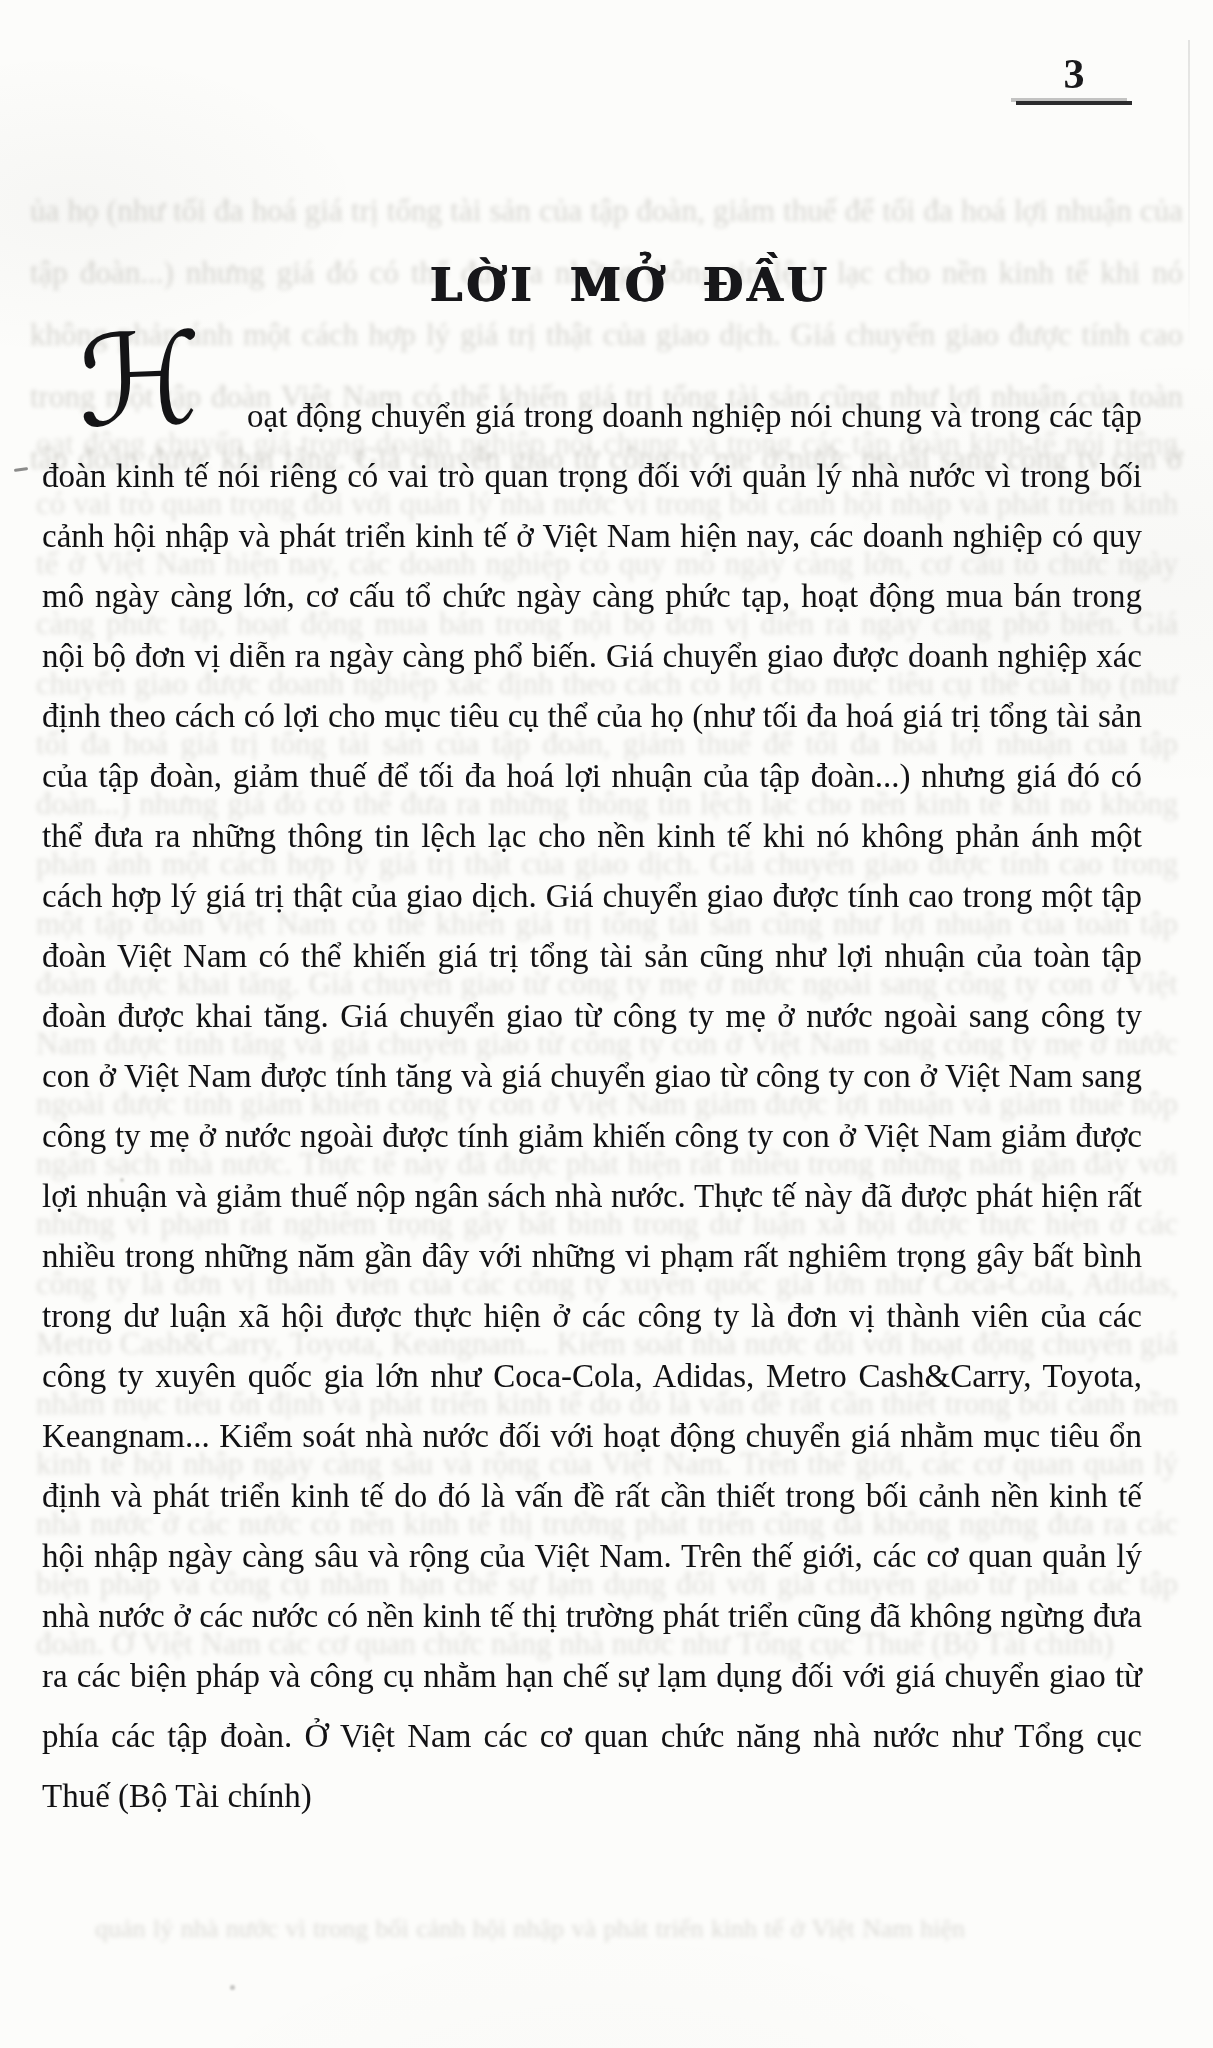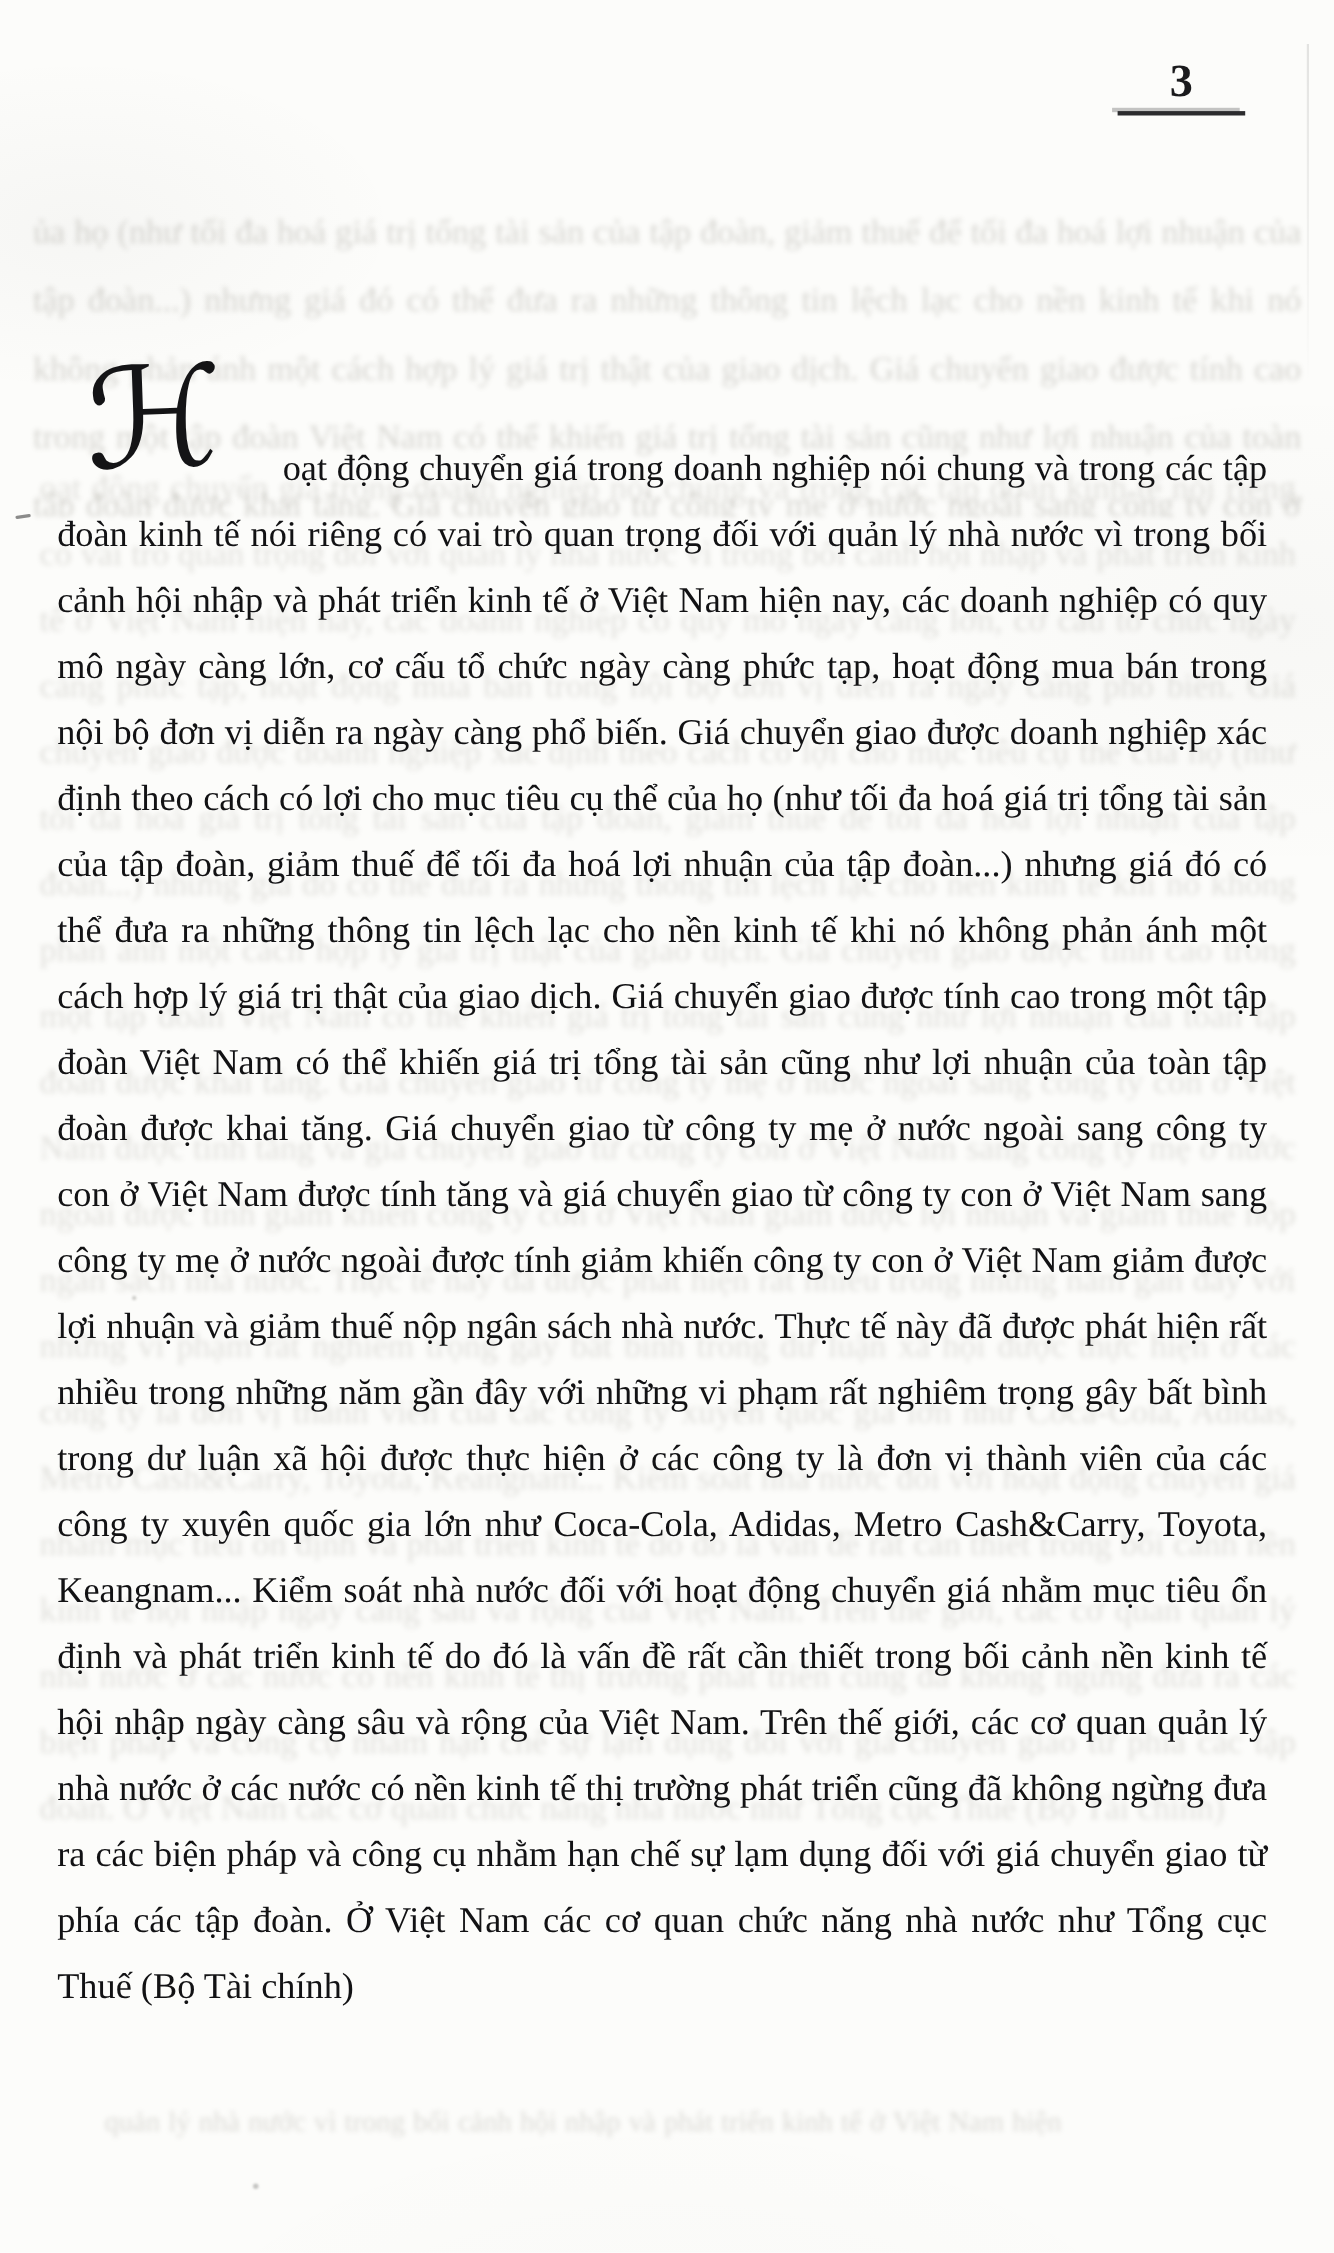--- a/index.html
+++ b/index.html
@@ -99,21 +99,21 @@
     color: #141416;
     transform: rotate(-2deg);
     pointer-events: none;
   }
 
   
   .bodytext {
     position: absolute;
     left: 42px; top: 386px;
     width: 1100px;
-    margin: 10px;
+    margin: 0;
     font-family: "Liberation Serif", serif;
     font-size: 33px;
     line-height: 60px;
     text-align: justify;
     text-indent: 205px;
     color: #121214;
   }
 
   
   .artifact-dash {
@@ -154,20 +154,21 @@
 
   <div class="ghost ghost-top">ủa họ (như tối đa hoá giá trị tổng tài sản của tập đoàn, giảm thuế để tối đa hoá lợi nhuận của tập đoàn...) nhưng giá đó có thể đưa ra những thông tin lệch lạc cho nền kinh tế khi nó không phản ánh một cách hợp lý giá trị thật của giao dịch. Giá chuyển giao được tính cao trong một tập đoàn Việt Nam có thể khiến giá trị tổng tài sản cũng như lợi nhuận của toàn tập đoàn được khai tăng. Giá chuyển giao từ công ty mẹ ở nước ngoài sang công ty con ở Việt Nam được tính tăng và giá chuyển giao từ công ty con ở Việt Nam sang công ty</div>
   <div class="ghost ghost-body">oạt động chuyển giá trong doanh nghiệp nói chung và trong các tập đoàn kinh tế nói riêng có vai trò quan trọng đối với quản lý nhà nước vì trong bối cảnh hội nhập và phát triển kinh tế ở Việt Nam hiện nay, các doanh nghiệp có quy mô ngày càng lớn, cơ cấu tổ chức ngày càng phức tạp, hoạt động mua bán trong nội bộ đơn vị diễn ra ngày càng phổ biến. Giá chuyển giao được doanh nghiệp xác định theo cách có lợi cho mục tiêu cụ thể của họ (như tối đa hoá giá trị tổng tài sản của tập đoàn, giảm thuế để tối đa hoá lợi nhuận của tập đoàn...) nhưng giá đó có thể đưa ra những thông tin lệch lạc cho nền kinh tế khi nó không phản ánh một cách hợp lý giá trị thật của giao dịch. Giá chuyển giao được tính cao trong một tập đoàn Việt Nam có thể khiến giá trị tổng tài sản cũng như lợi nhuận của toàn tập đoàn được khai tăng. Giá chuyển giao từ công ty mẹ ở nước ngoài sang công ty con ở Việt Nam được tính tăng và giá chuyển giao từ công ty con ở Việt Nam sang công ty mẹ ở nước ngoài được tính giảm khiến công ty con ở Việt Nam giảm được lợi nhuận và giảm thuế nộp ngân sách nhà nước. Thực tế này đã được phát hiện rất nhiều trong những năm gần đây với những vi phạm rất nghiêm trọng gây bất bình trong dư luận xã hội được thực hiện ở các công ty là đơn vị thành viên của các công ty xuyên quốc gia lớn như Coca-Cola, Adidas, Metro Cash&amp;Carry, Toyota, Keangnam... Kiểm soát nhà nước đối với hoạt động chuyển giá nhằm mục tiêu ổn định và phát triển kinh tế do đó là vấn đề rất cần thiết trong bối cảnh nền kinh tế hội nhập ngày càng sâu và rộng của Việt Nam. Trên thế giới, các cơ quan quản lý nhà nước ở các nước có nền kinh tế thị trường phát triển cũng đã không ngừng đưa ra các biện pháp và công cụ nhằm hạn chế sự lạm dụng đối với giá chuyển giao từ phía các tập đoàn. Ở Việt Nam các cơ quan chức năng nhà nước như Tổng cục Thuế (Bộ Tài chính)</div>
   <div class="ghost ghost-bottom"> quản lý nhà nước vì trong bối cảnh hội nhập và phát triển kinh tế ở Việt Nam hiện nay,</div>
 
   <div class="pagenum-wrap">
     <div class="pagenum">3</div>
     <div class="pagenum-rule"></div>
   </div>
 
+  <h1 class="title">LỜI MỞ ĐẦU</h1>
 
   <div class="dropcap">ℋ</div>
 
   <p class="bodytext">oạt động chuyển giá trong doanh nghiệp nói chung và trong các tập đoàn kinh tế nói riêng có vai trò quan trọng đối với quản lý nhà nước vì trong bối cảnh hội nhập và phát triển kinh tế ở Việt Nam hiện nay, các doanh nghiệp có quy mô ngày càng lớn, cơ cấu tổ chức ngày càng phức tạp, hoạt động mua bán trong nội bộ đơn vị diễn ra ngày càng phổ biến. Giá chuyển giao được doanh nghiệp xác định theo cách có lợi cho mục tiêu cụ thể của họ (như tối đa hoá giá trị tổng tài sản của tập đoàn, giảm thuế để tối đa hoá lợi nhuận của tập đoàn...) nhưng giá đó có thể đưa ra những thông tin lệch lạc cho nền kinh tế khi nó không phản ánh một cách hợp lý giá trị thật của giao dịch. Giá chuyển giao được tính cao trong một tập đoàn Việt Nam có thể khiến giá trị tổng tài sản cũng như lợi nhuận của toàn tập đoàn được khai tăng. Giá chuyển giao từ công ty mẹ ở nước ngoài sang công ty con ở Việt Nam được tính tăng và giá chuyển giao từ công ty con ở Việt Nam sang công ty mẹ ở nước ngoài được tính giảm khiến công ty con ở Việt Nam giảm được lợi nhuận và giảm thuế nộp ngân sách nhà nước. Thực tế này đã được phát hiện rất nhiều trong những năm gần đây với những vi phạm rất nghiêm trọng gây bất bình trong dư luận xã hội được thực hiện ở các công ty là đơn vị thành viên của các công ty xuyên quốc gia lớn như Coca-Cola, Adidas, Metro Cash&amp;Carry, Toyota, Keangnam... Kiểm soát nhà nước đối với hoạt động chuyển giá nhằm mục tiêu ổn định và phát triển kinh tế do đó là vấn đề rất cần thiết trong bối cảnh nền kinh tế hội nhập ngày càng sâu và rộng của Việt Nam. Trên thế giới, các cơ quan quản lý nhà nước ở các nước có nền kinh tế thị trường phát triển cũng đã không ngừng đưa ra các biện pháp và công cụ nhằm hạn chế sự lạm dụng đối với giá chuyển giao từ phía các tập đoàn. Ở Việt Nam các cơ quan chức năng nhà nước như Tổng cục Thuế (Bộ Tài chính)</p>
 
   <div class="artifact-dash"></div>
   <div class="scan-streak"></div>
   <div class="speck-1"></div>
   <div class="speck-2"></div>
 

